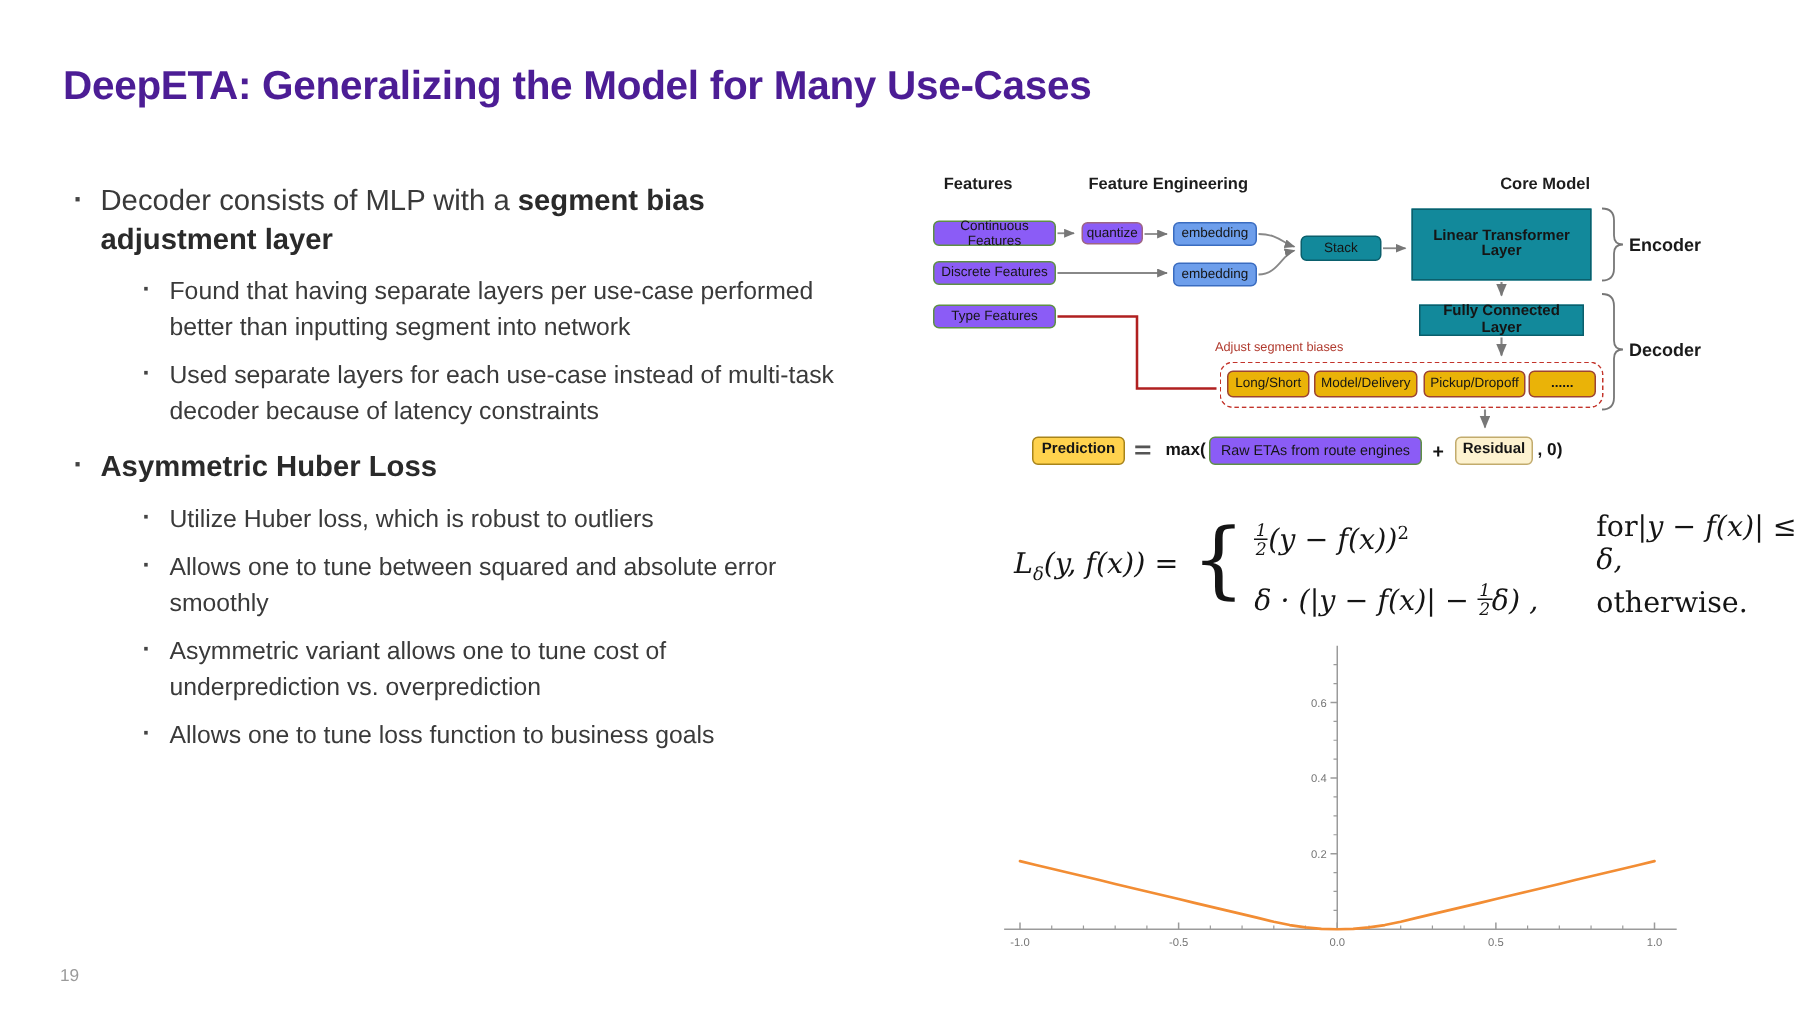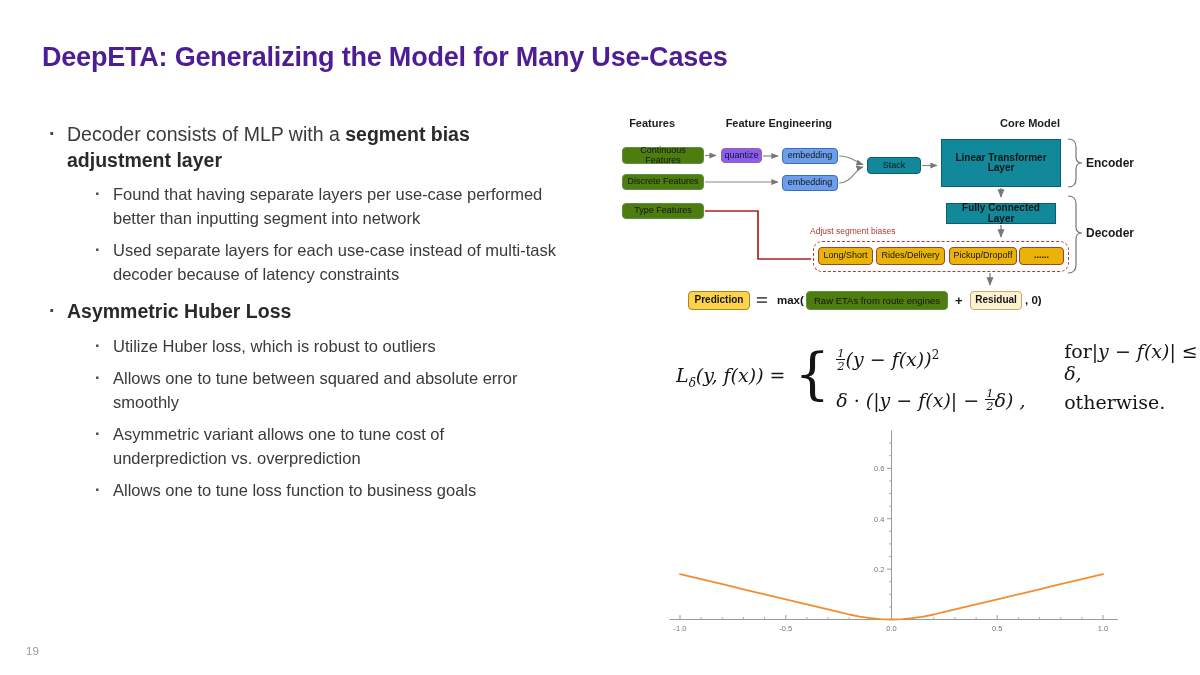--- a/index.html
+++ b/index.html
@@ -14,21 +14,21 @@
   .l1 b{color:#2a2a2a}
   .l2s{margin:10px 0 13px 48px;width:470px}
   .l2{position:relative;padding-left:23px;font-size:16.5px;line-height:23.5px;margin-bottom:9px}
   .l2::before{content:"·";position:absolute;left:5px;top:-1px;font-weight:700;color:#444}
 
   
   .diagram{position:absolute;left:610px;top:112px;width:590px;height:210px}
   .diagram svg.conn{position:absolute;inset:0;pointer-events:none}
   .hdr{position:absolute;top:5px;font-size:11px;font-weight:700;color:#1d1d1d;text-align:right}
   .dbox{position:absolute;display:flex;align-items:center;justify-content:center;font-size:9px;color:#151515;border-radius:4px;box-sizing:border-box;border:1px solid;text-align:center;line-height:1.05;padding:1px 2px}
-  .green{background:#4d7c0f;border-color:#5e8f45}
+  .green{background:#8b5cf6;border-color:#5e8f45}
   .pink{background:#8b5cf6;border-color:#9e6583}
   .blue{background:#6d9eeb;border-color:#3a6cc0}
   .teal{background:#12899b;border-color:#0a5f6c}
   .teal.big{border-radius:0;font-weight:700;font-size:10px}
   .salmon{background:#eab308;border-color:#9c4433}
   .yellowbox{background:#ffd24d;border-color:#a8841a;font-weight:700;font-size:10px}
   .cream{background:#fdf2cf;border-color:#c2ab6d;font-weight:700;font-size:10px}
   .dashedgrp{position:absolute;left:203px;top:129px;width:256px;height:31px;border:1.6px dashed #c3342b;border-radius:9px;box-sizing:border-box}
   .adjlbl{position:absolute;left:200px;top:114px;font-size:8.5px;color:#b03a2e}
   .bracketlbl{position:absolute;font-size:12px;font-weight:700;color:#1a1a1a}
@@ -44,21 +44,21 @@
   .cases{display:grid;grid-template-columns:228px auto;row-gap:5px;align-items:center}
   .frac{display:inline-flex;flex-direction:column;text-align:center;font-size:11.5px;line-height:1.08;vertical-align:middle;transform:translateY(-2px);font-style:italic}
   .frac .den{border-top:1px solid #151515;padding:0 1px}
   .expr sup{font-size:12px}
   .rm{font-style:normal}
 
   
   .chart{position:absolute;left:650px;top:423px}
   .chart text{font-family:"Liberation Sans",sans-serif;font-size:7.5px;fill:#757575}
 
-  .pageno{position:absolute;left:26px;top:645px;font-size:11.5px;color:#9a9a9a}
+  .pageno{position:absolute;left:40px;top:645px;font-size:11.5px;color:#9a9a9a}
 </style>
 </head>
 <body>
 
 <div class="slide">
 
   <h1 class="title">DeepETA: Generalizing the Model for Many Use-Cases</h1>
 
   <div class="bullets">
     <div class="l1">
@@ -110,21 +110,21 @@
     <div class="dbox green" style="left:12px;top:62px;width:82px;height:16px">Discrete Features</div>
     <div class="dbox blue" style="left:172px;top:63px;width:56px;height:16px">embedding</div>
     <div class="dbox green" style="left:12px;top:91px;width:82px;height:16px">Type Features</div>
     <div class="dbox teal" style="left:257px;top:45px;width:54px;height:17px">Stack</div>
     <div class="dbox teal big" style="left:331px;top:27px;width:120px;height:48px">Linear Transformer Layer</div>
     <div class="dbox teal big" style="left:336px;top:91px;width:110px;height:21px">Fully Connected Layer</div>
 
     <div class="adjlbl">Adjust segment biases</div>
     <div class="dashedgrp"></div>
     <div class="dbox salmon" style="left:208px;top:135px;width:55px;height:18px">Long/Short</div>
-    <div class="dbox salmon" style="left:266px;top:135px;width:69px;height:18px">Rides/Delivery</div>
+    <div class="dbox salmon" style="left:266px;top:135px;width:69px;height:18px">Model/Delivery</div>
     <div class="dbox salmon" style="left:339px;top:135px;width:68px;height:18px">Pickup/Dropoff</div>
     <div class="dbox salmon" style="left:409px;top:135px;width:45px;height:18px;font-weight:700">......</div>
 
     <div class="bracketlbl" style="left:476px;top:44px">Encoder</div>
     <div class="bracketlbl" style="left:476px;top:114px">Decoder</div>
 
     <div class="dbox yellowbox" style="left:78px;top:179px;width:62px;height:19px">Prediction</div>
     <div class="eq">=</div>
     <div class="predtxt" style="left:167px;top:182px">max(</div>
     <div class="dbox green" style="left:196px;top:179px;width:142px;height:19px;font-size:9.5px">Raw ETAs from route engines</div>

